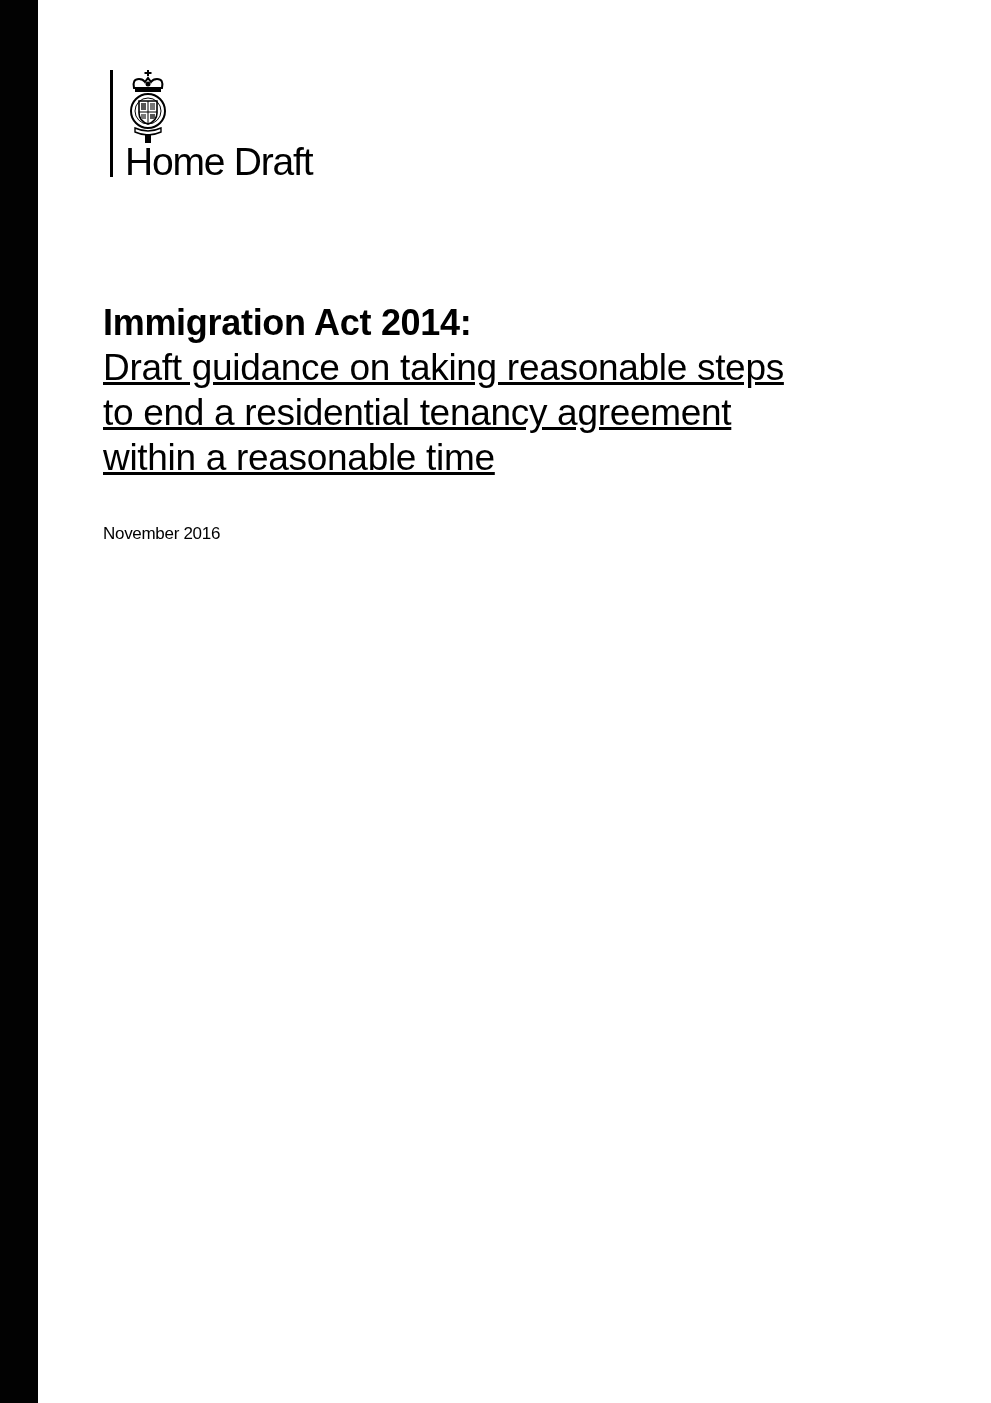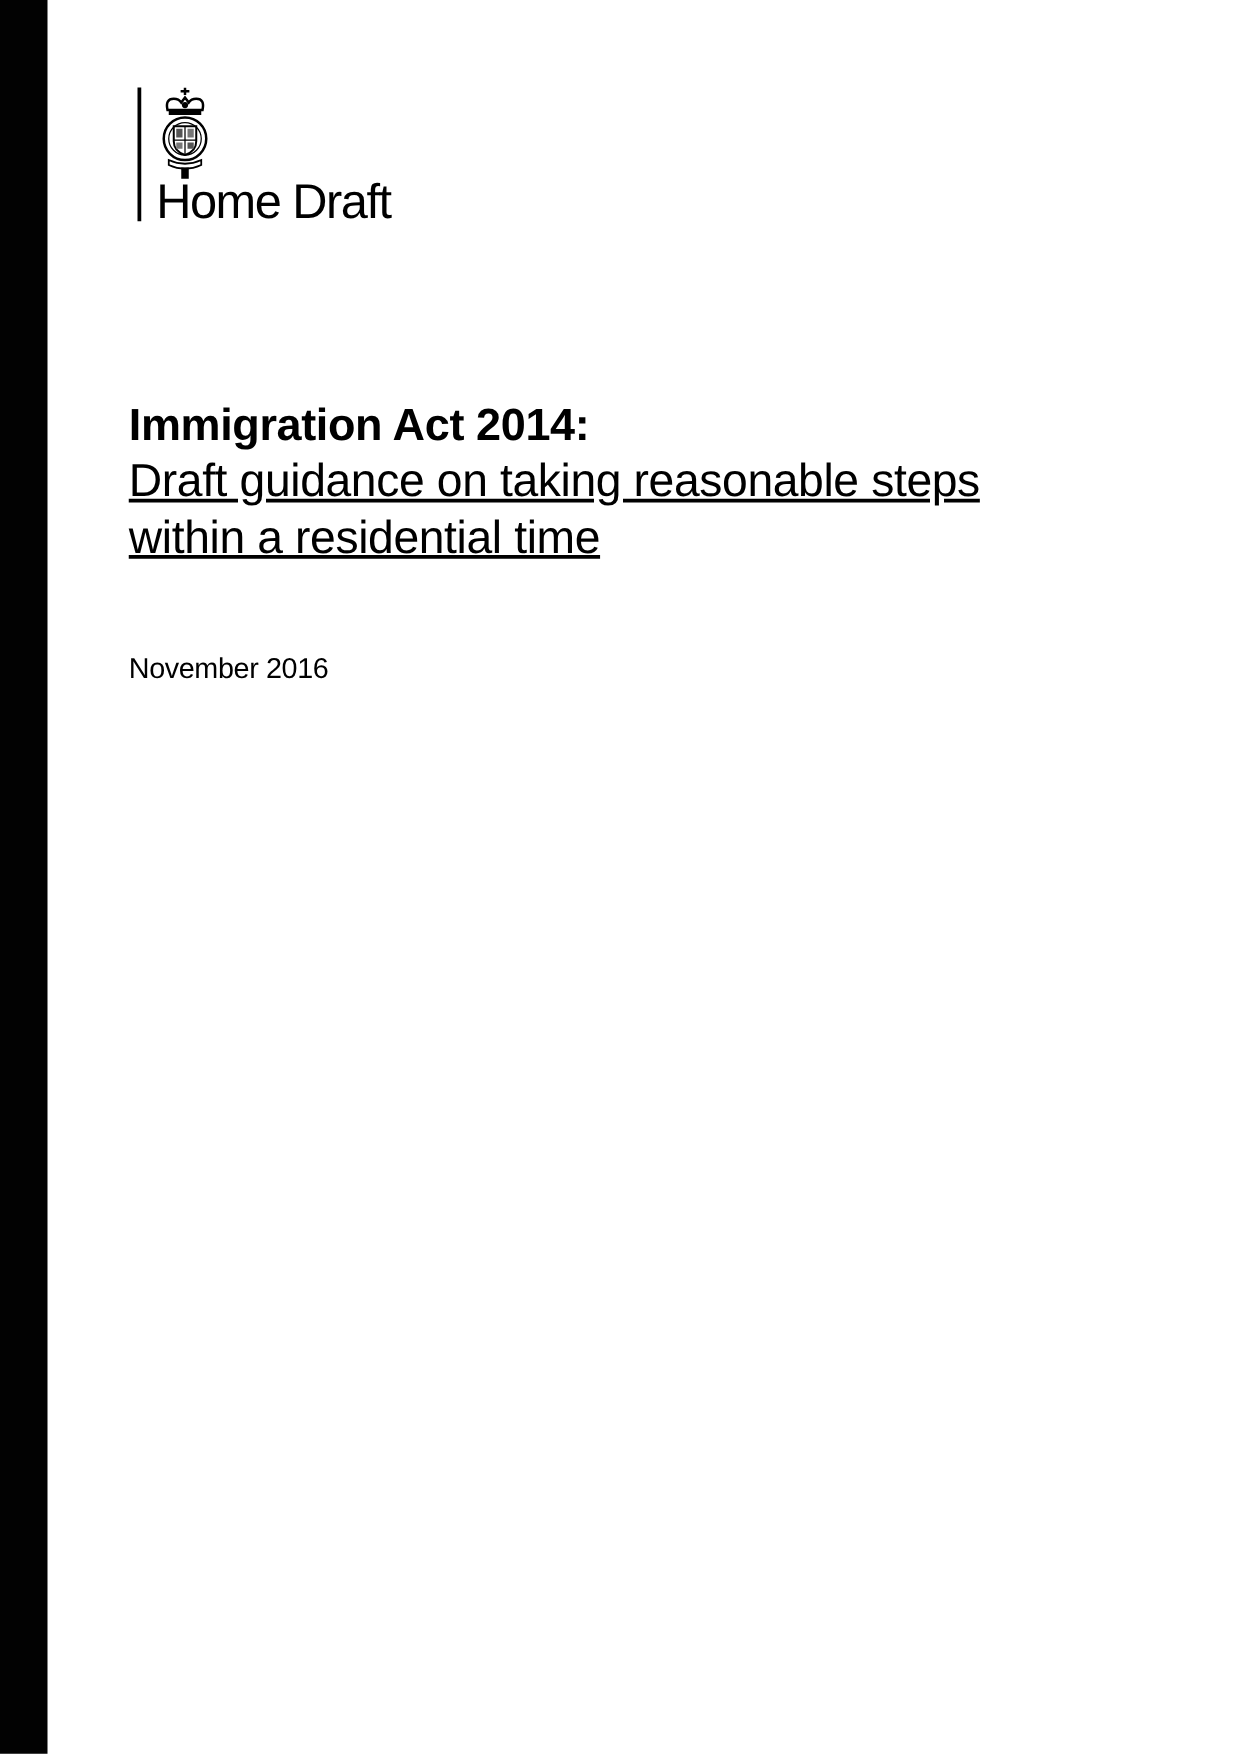--- a/index.html
+++ b/index.html
@@ -7,24 +7,24 @@
       width:991px; height:1403px; position:relative; overflow:hidden;
       background:#ffffff; font-family:"Liberation Sans", sans-serif; color:#000;
     }
     .side-bar { position:absolute; left:0; top:0; width:38px; height:1403px; background:#020202; }
     .logo-rule { position:absolute; left:110px; top:70px; width:3px; height:107px; background:#000; }
     .crest { position:absolute; left:126px; top:70px; width:44px; height:76px; }
     .org-name {
       position:absolute; left:125px; top:140px; font-size:39px; line-height:44px;
       letter-spacing:-1.2px; white-space:nowrap;
     }
-    .title-block { position:absolute; left:103px; top:318px; width:800px; }
+    .title-block { position:absolute; left:103px; top:301px; width:800px; }
     .title-bold { font-weight:bold; font-size:36px; line-height:44px; letter-spacing:-0.3px; white-space:nowrap; }
     .title-line { font-size:37px; line-height:45px; letter-spacing:-0.3px; white-space:nowrap;text-decoration:underline; }
-    .date { position:absolute; left:103px; top:520px; font-size:23px; line-height:28px; letter-spacing:-0.3px; }
+    .date { position:absolute; left:103px; top:520px; font-size:17px; line-height:28px; letter-spacing:-0.3px; }
   </style>
 </head>
 <body>
 
 <div class="side-bar"></div>
 
 <div>
   <div class="logo-rule"></div>
   <svg class="crest" viewBox="0 0 44 76">
 
@@ -47,16 +47,17 @@
 
     <path d="M9 58 Q22 64 35 58 L35 62 Q22 68 9 62 Z" fill="none" stroke="#000" stroke-width="1.4"></path>
     <rect x="19" y="64" width="6" height="9" fill="#000"></rect>
   </svg>
   <div class="org-name">Home Draft</div>
 </div>
 
 <div class="title-block">
   <div class="title-bold">Immigration Act 2014:</div>
   <div class="title-line">Draft guidance on taking reasonable steps</div>
-  <div class="title-line">within a residential time</div>
+  <div class="title-line">to end a residential tenancy agreement</div>
+  <div class="title-line">within a reasonable time</div>
 </div>
 
 <div class="date">November 2016</div>
 
 </body></html>

